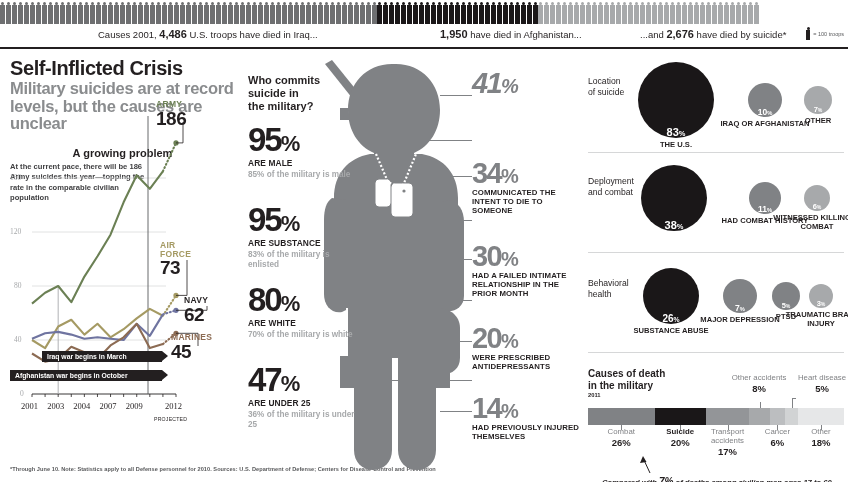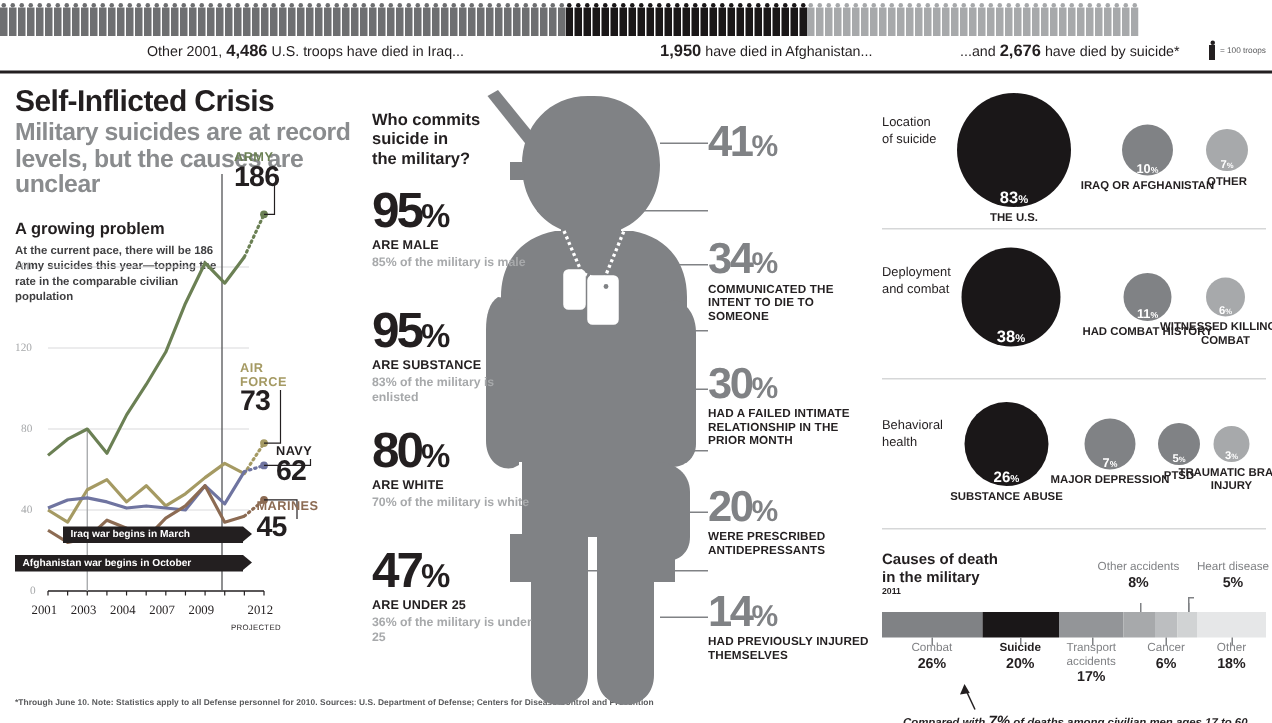--- a/index.html
+++ b/index.html
@@ -27,21 +27,21 @@
   .legend-key { position: absolute; right: 4px; top: 27px; display: flex; align-items: center; gap: 3px; }
   .legend-fig { width: 4px; height: 13px; position: relative; }
   .legend-fig .h { position: absolute; left: 0.5px; top: 0; width: 3px; height: 3px; border-radius: 50%; background: #231f20; }
   .legend-fig .b { position: absolute; left: 0; top: 3px; width: 4px; height: 10px; background: #231f20; }
   .legend-txt { font-size: 5.5px; color: #58595b; white-space: nowrap; }
 
   
   .left-col { position: absolute; left: 10px; top: 58px; width: 225px; }
   .title-main { font-size: 20px; font-weight: bold; letter-spacing: -0.4px; line-height: 1.05; color: #231f20; }
   .title-sub { font-size: 16.5px; font-weight: bold; letter-spacing: -0.3px; line-height: 1.07; color: #8a8c8e; margin-top: 1px; }
-  .sec-head { font-size: 11px; font-weight: bold; margin-top: 14px; color:#231f20; }
+  .sec-head { font-size: 11px; font-weight: bold; margin-top: 14px; color:#231f20;text-align:center; }
   .sec-body { font-size: 7.6px; line-height: 1.38; color: #3f3f41; margin-top: 3px; width: 148px; font-weight: bold; }
 
   .chart-wrap { position: absolute; left: 0px; top: 108px; width: 225px; height: 320px; }
   .chart-svg { position: absolute; left: 0; top: 0; }
   .axis-lab { position: absolute; font-size: 7.5px; color: #a7a9ab; font-family: "Liberation Serif", serif; }
   .xtick { position: absolute; font-size: 8.5px; color: #231f20; font-family: "Liberation Serif", serif; }
   .proj-lab { position: absolute; font-size: 5.2px; color: #231f20; letter-spacing: 0.2px; }
 
   .series-cap { position: absolute; text-align: left; }
   .series-name { font-size: 8.5px; font-weight: bold; letter-spacing: 0.3px; line-height: 1.0; }
@@ -609,21 +609,21 @@
           <div class="body"></div>
         </div>
         <div class="troop">
           <div class="head"></div>
           <div class="body"></div>
         </div>
       </div>
   </div>
 
   <div class="banner-label" style="left:98px;">
-    <span>Other 2001, </span><b>4,486</b><span> U.S. troops have died in Iraq...</span>
+    <span>Causes 2001, </span><b>4,486</b><span> U.S. troops have died in Iraq...</span>
   </div>
   <div class="banner-label" style="left:440px;">
     <b>1,950</b><span> have died in Afghanistan...</span>
   </div>
   <div class="banner-label" style="left:640px;">
     <span>...and </span><b>2,676</b><span> have died by suicide*</span>
   </div>
 
   <div class="legend-key">
     <div class="legend-fig">
@@ -774,21 +774,21 @@
       <div class="stat-lab">ARE WHITE</div>
       <div class="stat-note">70% of the military is white</div>
     </div>
     <div class="stat-left" style="top: 365px;">
       <div class="stat-big">47<span class="pct">%</span></div>
       <div class="stat-lab">ARE UNDER 25</div>
       <div class="stat-note">36% of the military is under 25</div>
     </div>
   </div>
 <div id="right-stats">
-    <div class="stat-right" style="top: 82px;">
+    <div class="stat-right" style="top: 70px; font-style: italic;">
       <div class="stat-big-g">41<span class="pct">%</span></div>
     </div>
     <div class="stat-right" style="top: 160px;">
       <div class="stat-big-g">34<span class="pct">%</span></div>
       <div class="stat-lab-r">COMMUNICATED THE INTENT TO DIE TO SOMEONE</div>
     </div>
     <div class="stat-right" style="top: 243px;">
       <div class="stat-big-g">30<span class="pct">%</span></div>
       <div class="stat-lab-r">HAD A FAILED INTIMATE RELATIONSHIP IN THE PRIOR MONTH</div>
     </div>

